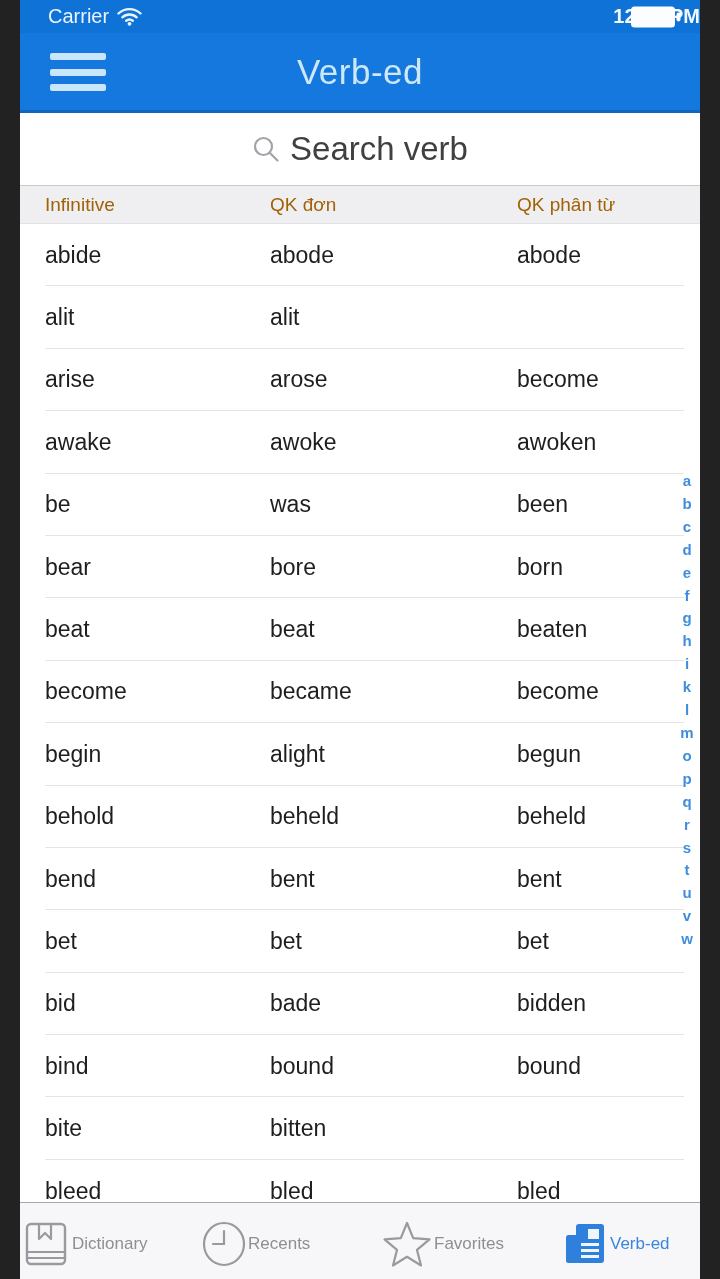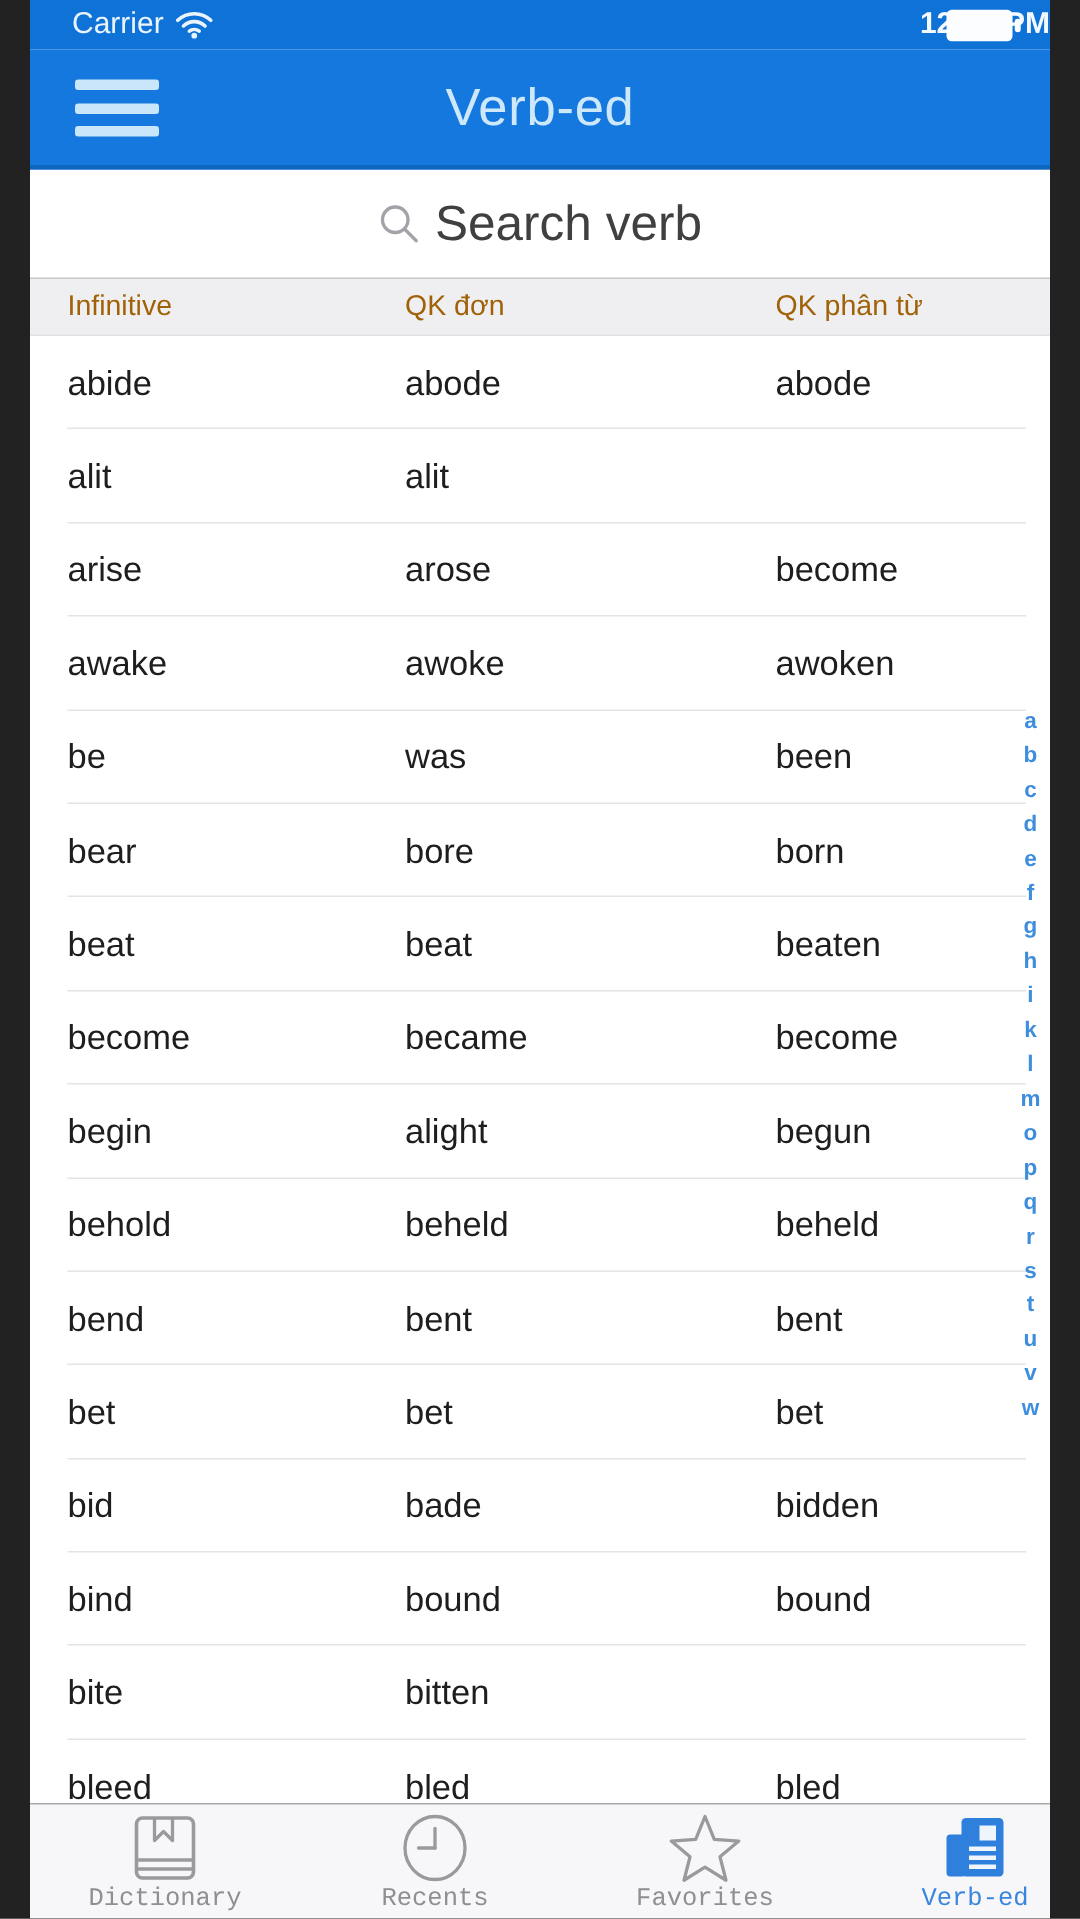--- a/index.html
+++ b/index.html
@@ -73,22 +73,22 @@
     color:#3f8edd; font-size:15px; font-weight:bold; line-height:22.9px; cursor:pointer;
   }
 
   
   .tab-bar {
     position:absolute; left:0; bottom:0; width:720px; height:76px;
     background:#f7f7f9; border-top:1px solid #a9a9ad;
     display:flex; z-index:10;
   }
   .tab {
-    flex:1 1 0; display:flex; flex-direction:column; align-items:center;
-    justify-content:flex-start; padding-top:5px; cursor:pointer;font-family:Liberation Mono, monospace;
+    flex:1 1 0; display:flex; flex-direction:row; align-items:center;
+    justify-content:flex-start; padding-top:5px; cursor:pointer;
   }
   .tab .icon-box { height:48px; display:flex; align-items:center; justify-content:center; }
   .tab .tab-label { font-size:17px; color:#8e8e93; margin-top:1px; }
   .tab.active .tab-label { color:#3a86dd; }
 </style>
 </head>
 <body>
 
 <div class="phone">
 

